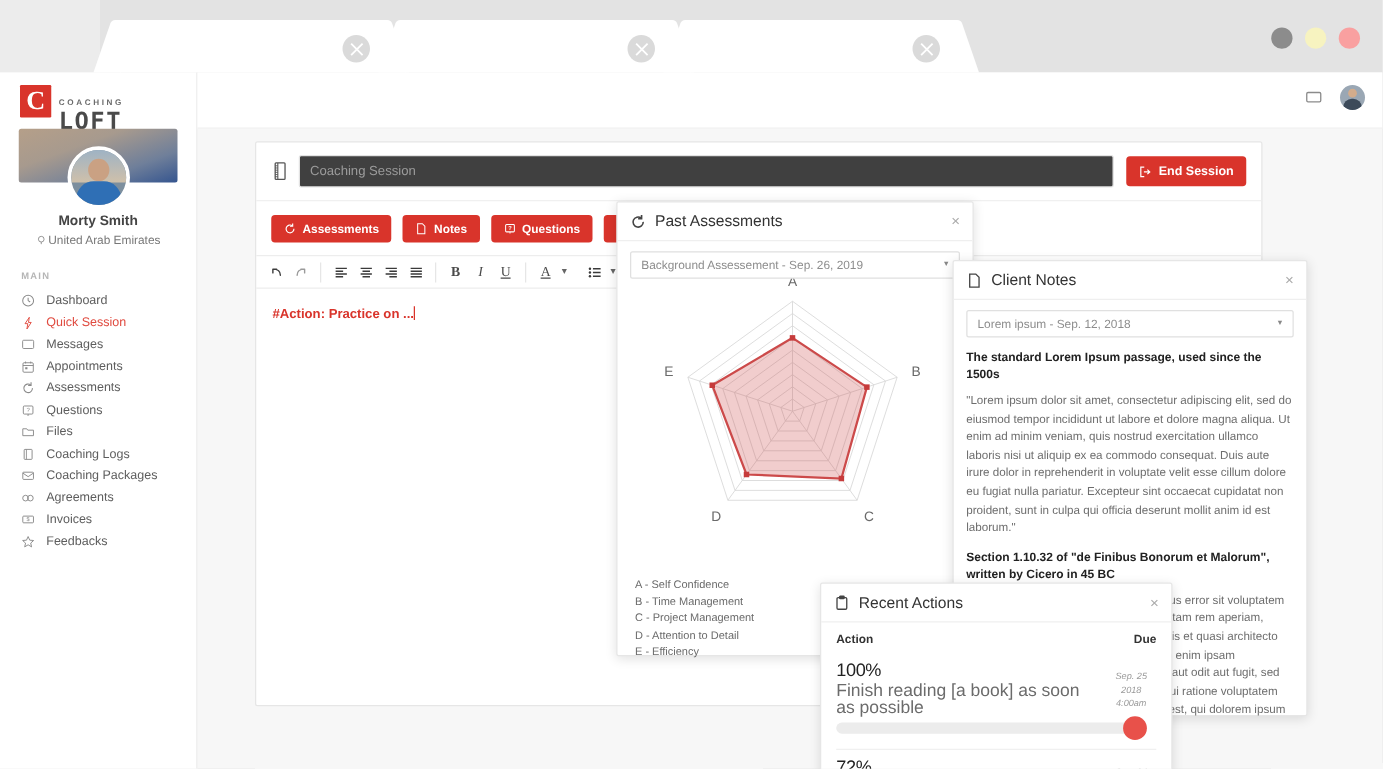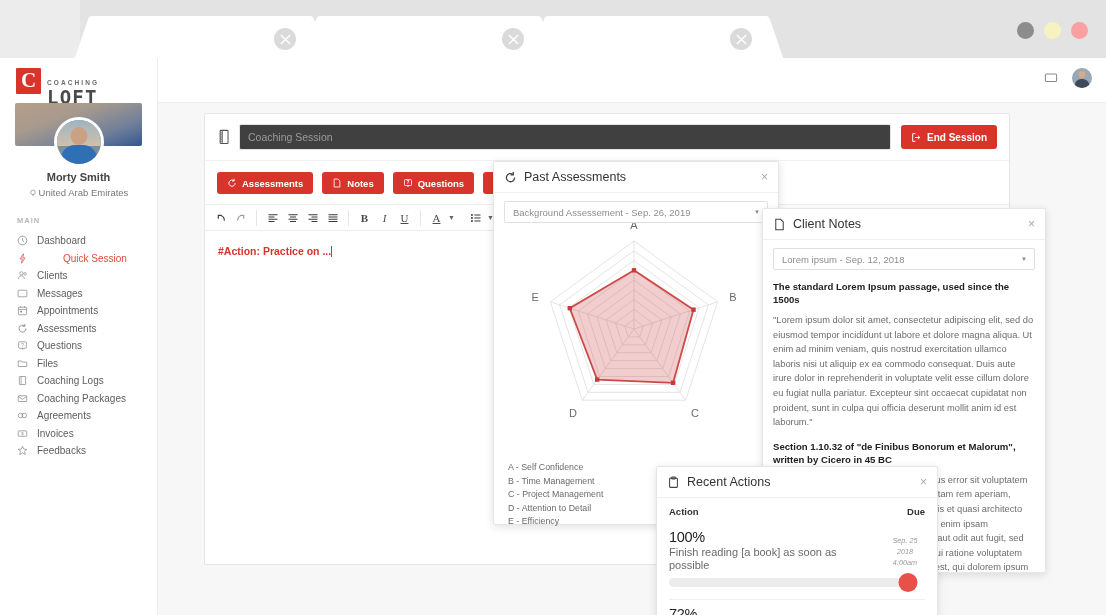--- a/index.html
+++ b/index.html
@@ -78,21 +78,21 @@
   .ploc { position:absolute; left:0; right:0; top:84px; text-align:center; font-size:9.5px; color:#777; }
   .ploc svg { vertical-align:-1px; margin-right:2px; }
 
   .nav-head { font-size:7.5px; color:#b6b6b6; letter-spacing:1px; padding:18px 0 7px 17px; font-weight:bold;}
   .nav-item {
     display:flex; align-items:center; height:17.5px; padding-left:17px;
     font-size:10px; color:#5d5d5d; cursor:default;
   }
   .nav-item .ico { width:20px; display:flex; align-items:center; color:#8a8a8a; }
   .nav-item svg { width:11px; height:11px; display:block; }
-  .nav-item.active { color:#e04a3f;gap:26px; }
+  .nav-item.active { color:#e04a3f; }
   .nav-item.active .ico { color:#e04a3f; }
 
   
   .topbar { position:absolute; left:158px; top:0; right:0; height:45px; background:#fff; border-bottom:1px solid #efefef; }
   .topbar-right { position:absolute; right:14px; top:10px; display:flex; align-items:center; gap:14px; }
   .chat-ico { color:#8b8b8b; }
   .chat-ico svg { width:14px; height:14px; display:block; }
   .avatar-sm { width:20px; height:20px; border-radius:50%; overflow:hidden; position:relative; background:#9aa7b4; }
   .avatar-sm .h { position:absolute; left:50%; top:3px; transform:translateX(-50%); width:7px; height:7px; border-radius:50%; background:#d3ac8c;}
   .avatar-sm .b { position:absolute; left:50%; bottom:-1px; transform:translateX(-50%); width:15px; height:10px; border-radius:7px 7px 0 0; background:#3c4a5a;}
@@ -160,21 +160,21 @@
   .notes-body { padding:0 10px 8px 10px; height:306px; overflow:hidden; }
   .notes-h { font-size:9.6px; font-weight:bold; color:#222; margin:10px 0 7px; line-height:13px;}
   .notes-p { font-size:9.3px; color:#6d6d6d; line-height:14.6px; text-align:left; }
 
   
   #panel-recent { left:656px; top:408px; width:282px; height:186px; }
   .ra-head { display:flex; padding:8px 12px 6px; font-size:9.5px; font-weight:bold; color:#333; }
   .ra-head .due { margin-left:auto; }
   .ra-item { padding:6px 12px 2px; position:relative; }
   .ra-pct { font-size:14.5px; font-weight:normal; color:#222; letter-spacing:-0.3px;}
-  .ra-desc { font-size:11px; color:#6b6b6b; line-height:12.5px; width:196px; margin-top:1px;}
+  .ra-desc { font-size:14px; color:#6b6b6b; line-height:12.5px; width:196px; margin-top:1px;}
   .ra-due { position:absolute; right:10px; top:12px; width:44px; text-align:center; font-size:7.3px; color:#9a9a9a; line-height:11px;font-style:italic;}
   .ra-track { position:relative; height:9px; border-radius:5px; background:#ececec; margin:7px 10px 0 0; }
   .ra-knob { position:absolute; top:-5px; width:19px; height:19px; border-radius:50%; background:#e8514a; transform:translateX(-50%); }
   .ra-sep { height:1px; background:#f0f0f0; margin:10px 12px 0; }
 </style>
 </head>
 <body>
 
 <div id="root">
 
@@ -248,30 +248,20 @@
           </span>
         <span>Dashboard</span>
       </div>
       <div class="nav-item active">
         <span class="ico">
             <svg viewBox="0 0 16 16">
               <path d="M9.4 1.2 L4.4 8.6 L7.6 8.6 L6.6 14.8 L11.6 7.2 L8.4 7.2 Z" fill="none" stroke="currentColor" stroke-width="1.1"></path>
             </svg>
           </span>
         <span>Quick Session</span>
-      </div>
-      <div class="nav-item">
-        <span class="ico">
-            <svg viewBox="0 0 16 16">
-              <circle cx="6.4" cy="5" r="2.5" fill="none" stroke="currentColor" stroke-width="1.1"></circle>
-              <path d="M2.2 13.2 C2.2 9.9 4.1 8.6 6.4 8.6 C8.7 8.6 10.6 9.9 10.6 13.2" fill="none" stroke="currentColor" stroke-width="1.1"></path>
-              <circle cx="11.8" cy="5.6" r="1.9" fill="none" stroke="currentColor" stroke-width="1"></circle>
-            </svg>
-          </span>
-        <span>Clients</span>
       </div>
       <div class="nav-item">
         <span class="ico">
             <svg viewBox="0 0 16 16">
               <rect x="1.6" y="3.2" width="12.8" height="9.6" rx="1.2" fill="none" stroke="currentColor" stroke-width="1.1"></rect>
             </svg>
           </span>
         <span>Messages</span>
       </div>
       <div class="nav-item">

